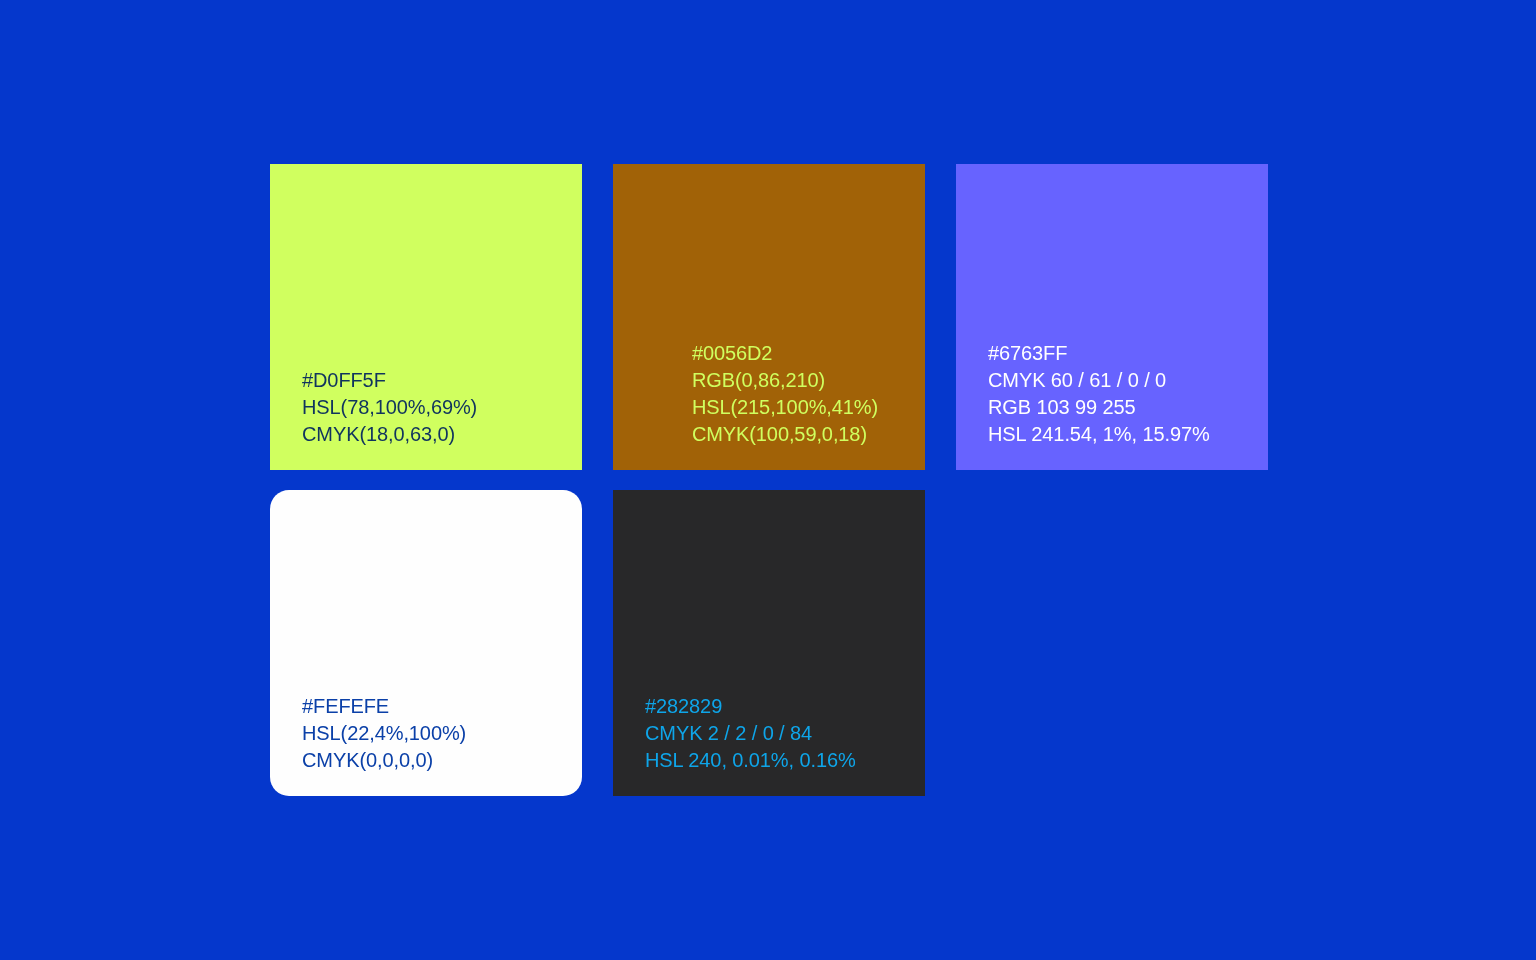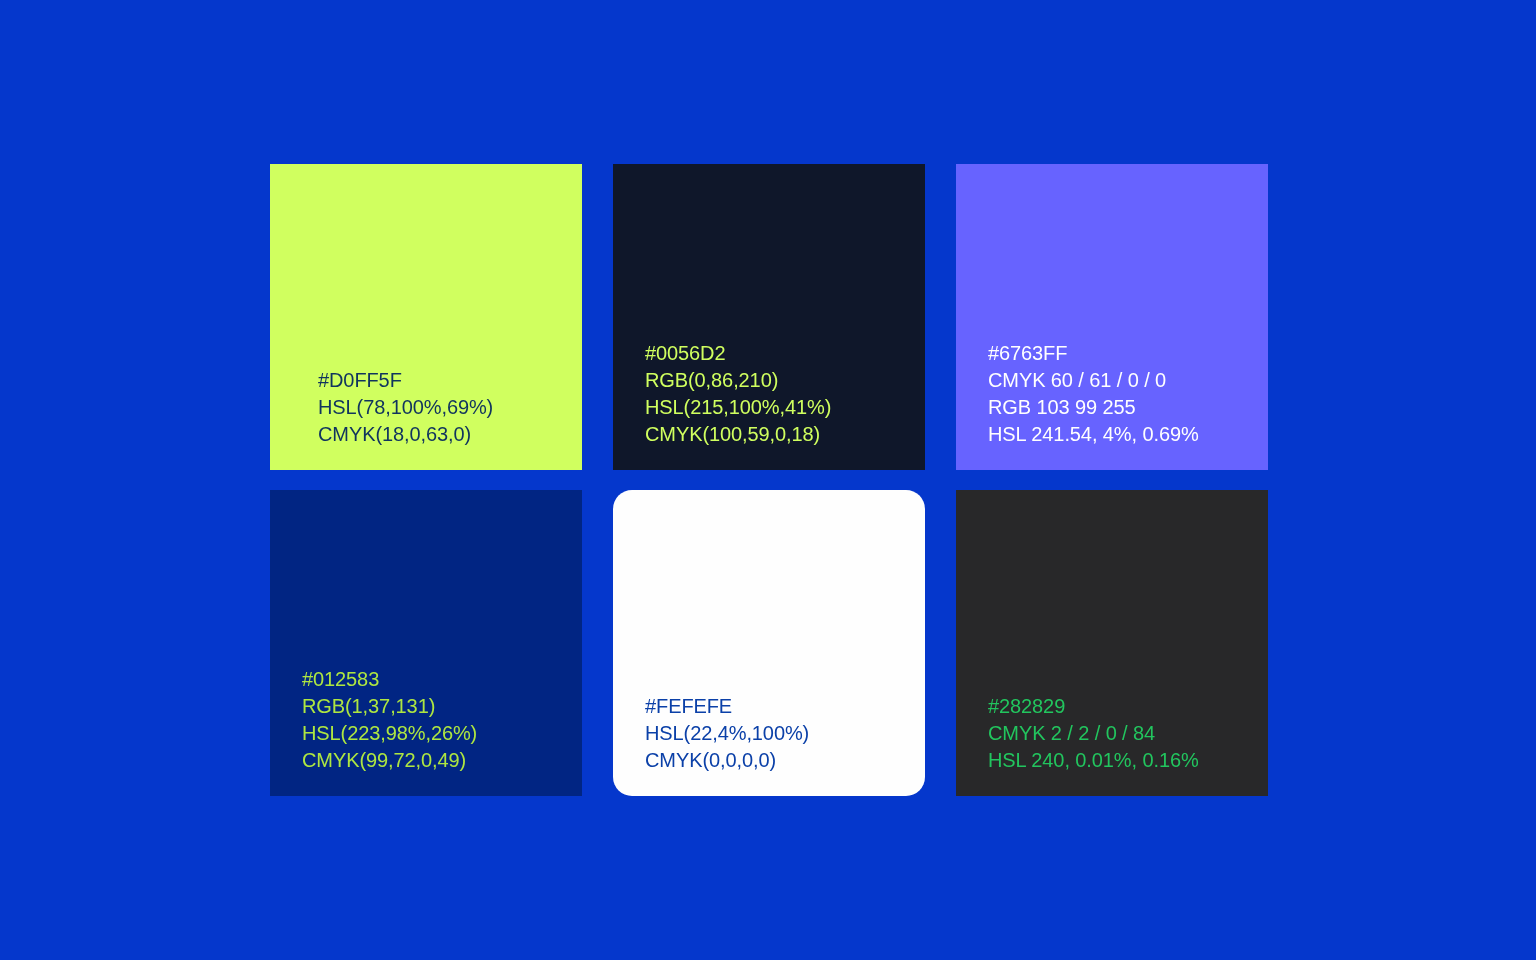--- a/index.html
+++ b/index.html
@@ -43,36 +43,36 @@
   }
   .swatch-line {
     font-size: 20px;
     line-height: 27px;
     letter-spacing: -0.1px;
     white-space: nowrap;
     font-weight: 400;
   }
   
   .card-lime      { background: #D0FF5F; }
-  .card-lime .swatch-line { color: #10345E; margin-left: 16px; }
+  .card-lime .swatch-line { color: #10345E; }
 
-  .card-blue      { background: #0f172a; }
+  .card-blue      { background: #a16207; align-items: center; }
   .card-blue .swatch-line { color: #D0FF5F; }
 
   .card-purple    { background: #6763FF; justify-content: flex-end; }
   .card-purple .swatch-line { color: #FFFFFF; }
 
   .card-navy      { background: #012583; }
   .card-navy .swatch-line { color: #AEE641; }
 
   .card-white     { background: #FEFEFE; border-radius: 19px; }
   .card-white .swatch-line { color: #0B40A8; }
 
   .card-dark      { background: #282829; }
-  .card-dark .swatch-line { color: #22c55e; }
+  .card-dark .swatch-line { color: #0ea5e9; }
 </style>
 </head>
 <body>
 
 <div id="palette-board">
   <div class="swatch-grid">
 
     <div class="swatch-card card-lime">
       <div class="swatch-lines">
         <span class="swatch-line">#D0FF5F</span>
@@ -88,32 +88,24 @@
         <span class="swatch-line">HSL(215,100%,41%)</span>
         <span class="swatch-line">CMYK(100,59,0,18)</span>
       </div>
     </div>
 
     <div class="swatch-card card-purple">
       <div class="swatch-lines">
         <span class="swatch-line">#6763FF</span>
         <span class="swatch-line">CMYK 60 / 61 / 0 / 0</span>
         <span class="swatch-line">RGB 103 99 255</span>
-        <span class="swatch-line">HSL 241.54, 4%, 0.69%</span>
+        <span class="swatch-line">HSL 241.54, 1%, 15.97%</span>
       </div>
     </div>
 
-    <div class="swatch-card card-navy">
-      <div class="swatch-lines">
-        <span class="swatch-line">#012583</span>
-        <span class="swatch-line">RGB(1,37,131)</span>
-        <span class="swatch-line">HSL(223,98%,26%)</span>
-        <span class="swatch-line">CMYK(99,72,0,49)</span>
-      </div>
-    </div>
 
     <div class="swatch-card card-white">
       <div class="swatch-lines">
         <span class="swatch-line">#FEFEFE</span>
         <span class="swatch-line">HSL(22,4%,100%)</span>
         <span class="swatch-line">CMYK(0,0,0,0)</span>
       </div>
     </div>
 
     <div class="swatch-card card-dark">

